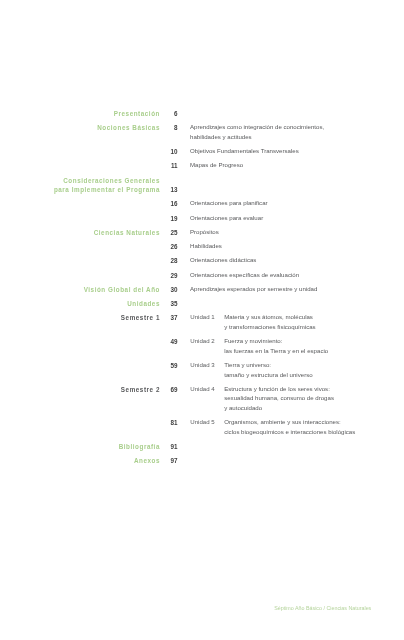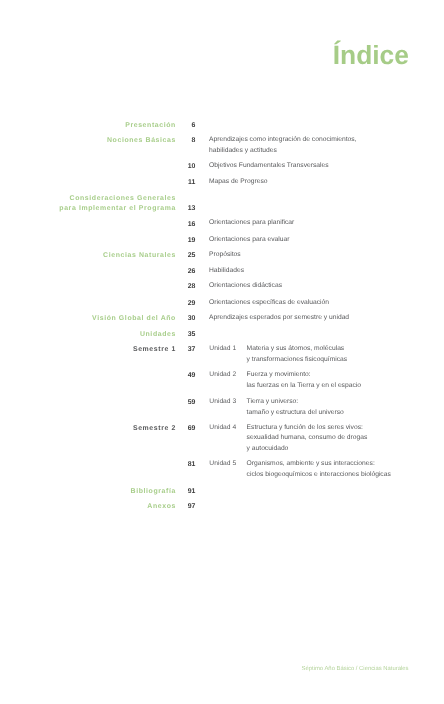--- a/index.html
+++ b/index.html
@@ -33,21 +33,20 @@
   .desc.c2{margin-left:224.2px;}
   .spacer{height:9.55px;}
 
   .footer{position:absolute;left:0;top:604.8px;width:371.3px;text-align:right;
           color:#b4d39b;font-size:5.35px;line-height:7px;}
 </style>
 </head>
 <body>
 
 <div class="page">
-  <h1 class="title">Índice</h1>
   <div class="toc" id="toc">
       <div class="row">
         <div class="lbl">Presentación</div>
         <div class="num">6</div>
         <div class="spacer"></div>
       </div>
       <div class="row">
         <div class="lbl">Nociones Básicas</div>
         <div class="num">8</div>
         <div class="desc">Aprendizajes como integración de conocimientos,

